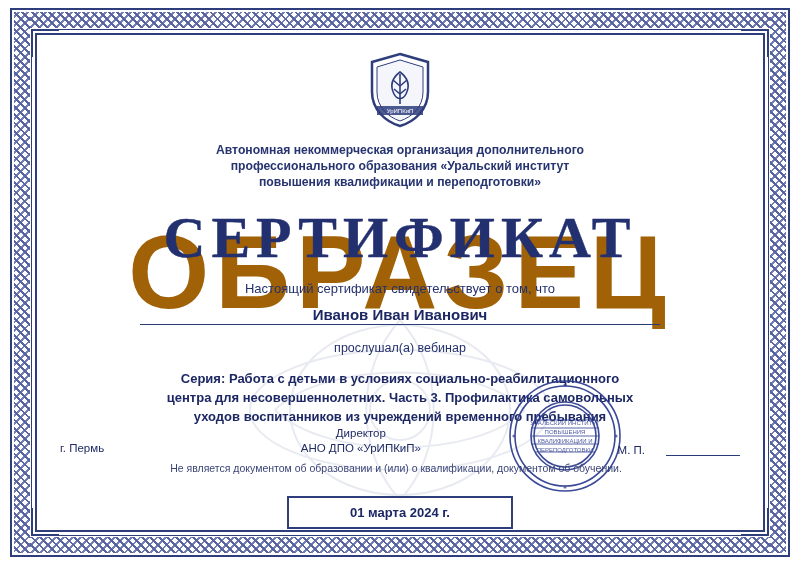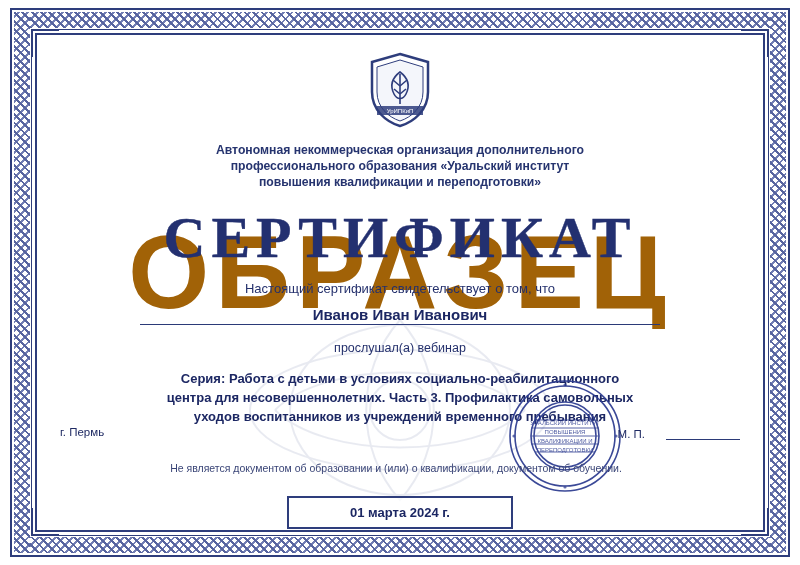--- a/index.html
+++ b/index.html
@@ -309,20 +309,24 @@
       <g fill="#2b3a8f" opacity=".8">
         <circle cx="60" cy="9" r="1.6"></circle>
           <circle cx="60" cy="111" r="1.6"></circle>
         <circle cx="9" cy="60" r="1.6"></circle>
           <circle cx="111" cy="60" r="1.6"></circle>
       </g>
     </svg>
 
     <div class="sig-row">
       <div class="sig-city">г. Пермь</div>
+      <div class="sig-mid">
+        <div class="r1">Директор</div>
+        <div class="r2">АНО ДПО «УрИПКиП»</div>
+      </div>
       <div class="sig-mp">
         <span>М. П.</span>
         <span class="mp-line"></span>
       </div>
     </div>
 
     <div class="disclaimer">Не является документом об образовании и (или) о квалификации, документом об обучении.</div>
 
     <div class="date-box">01 марта 2024 г.</div>
 

